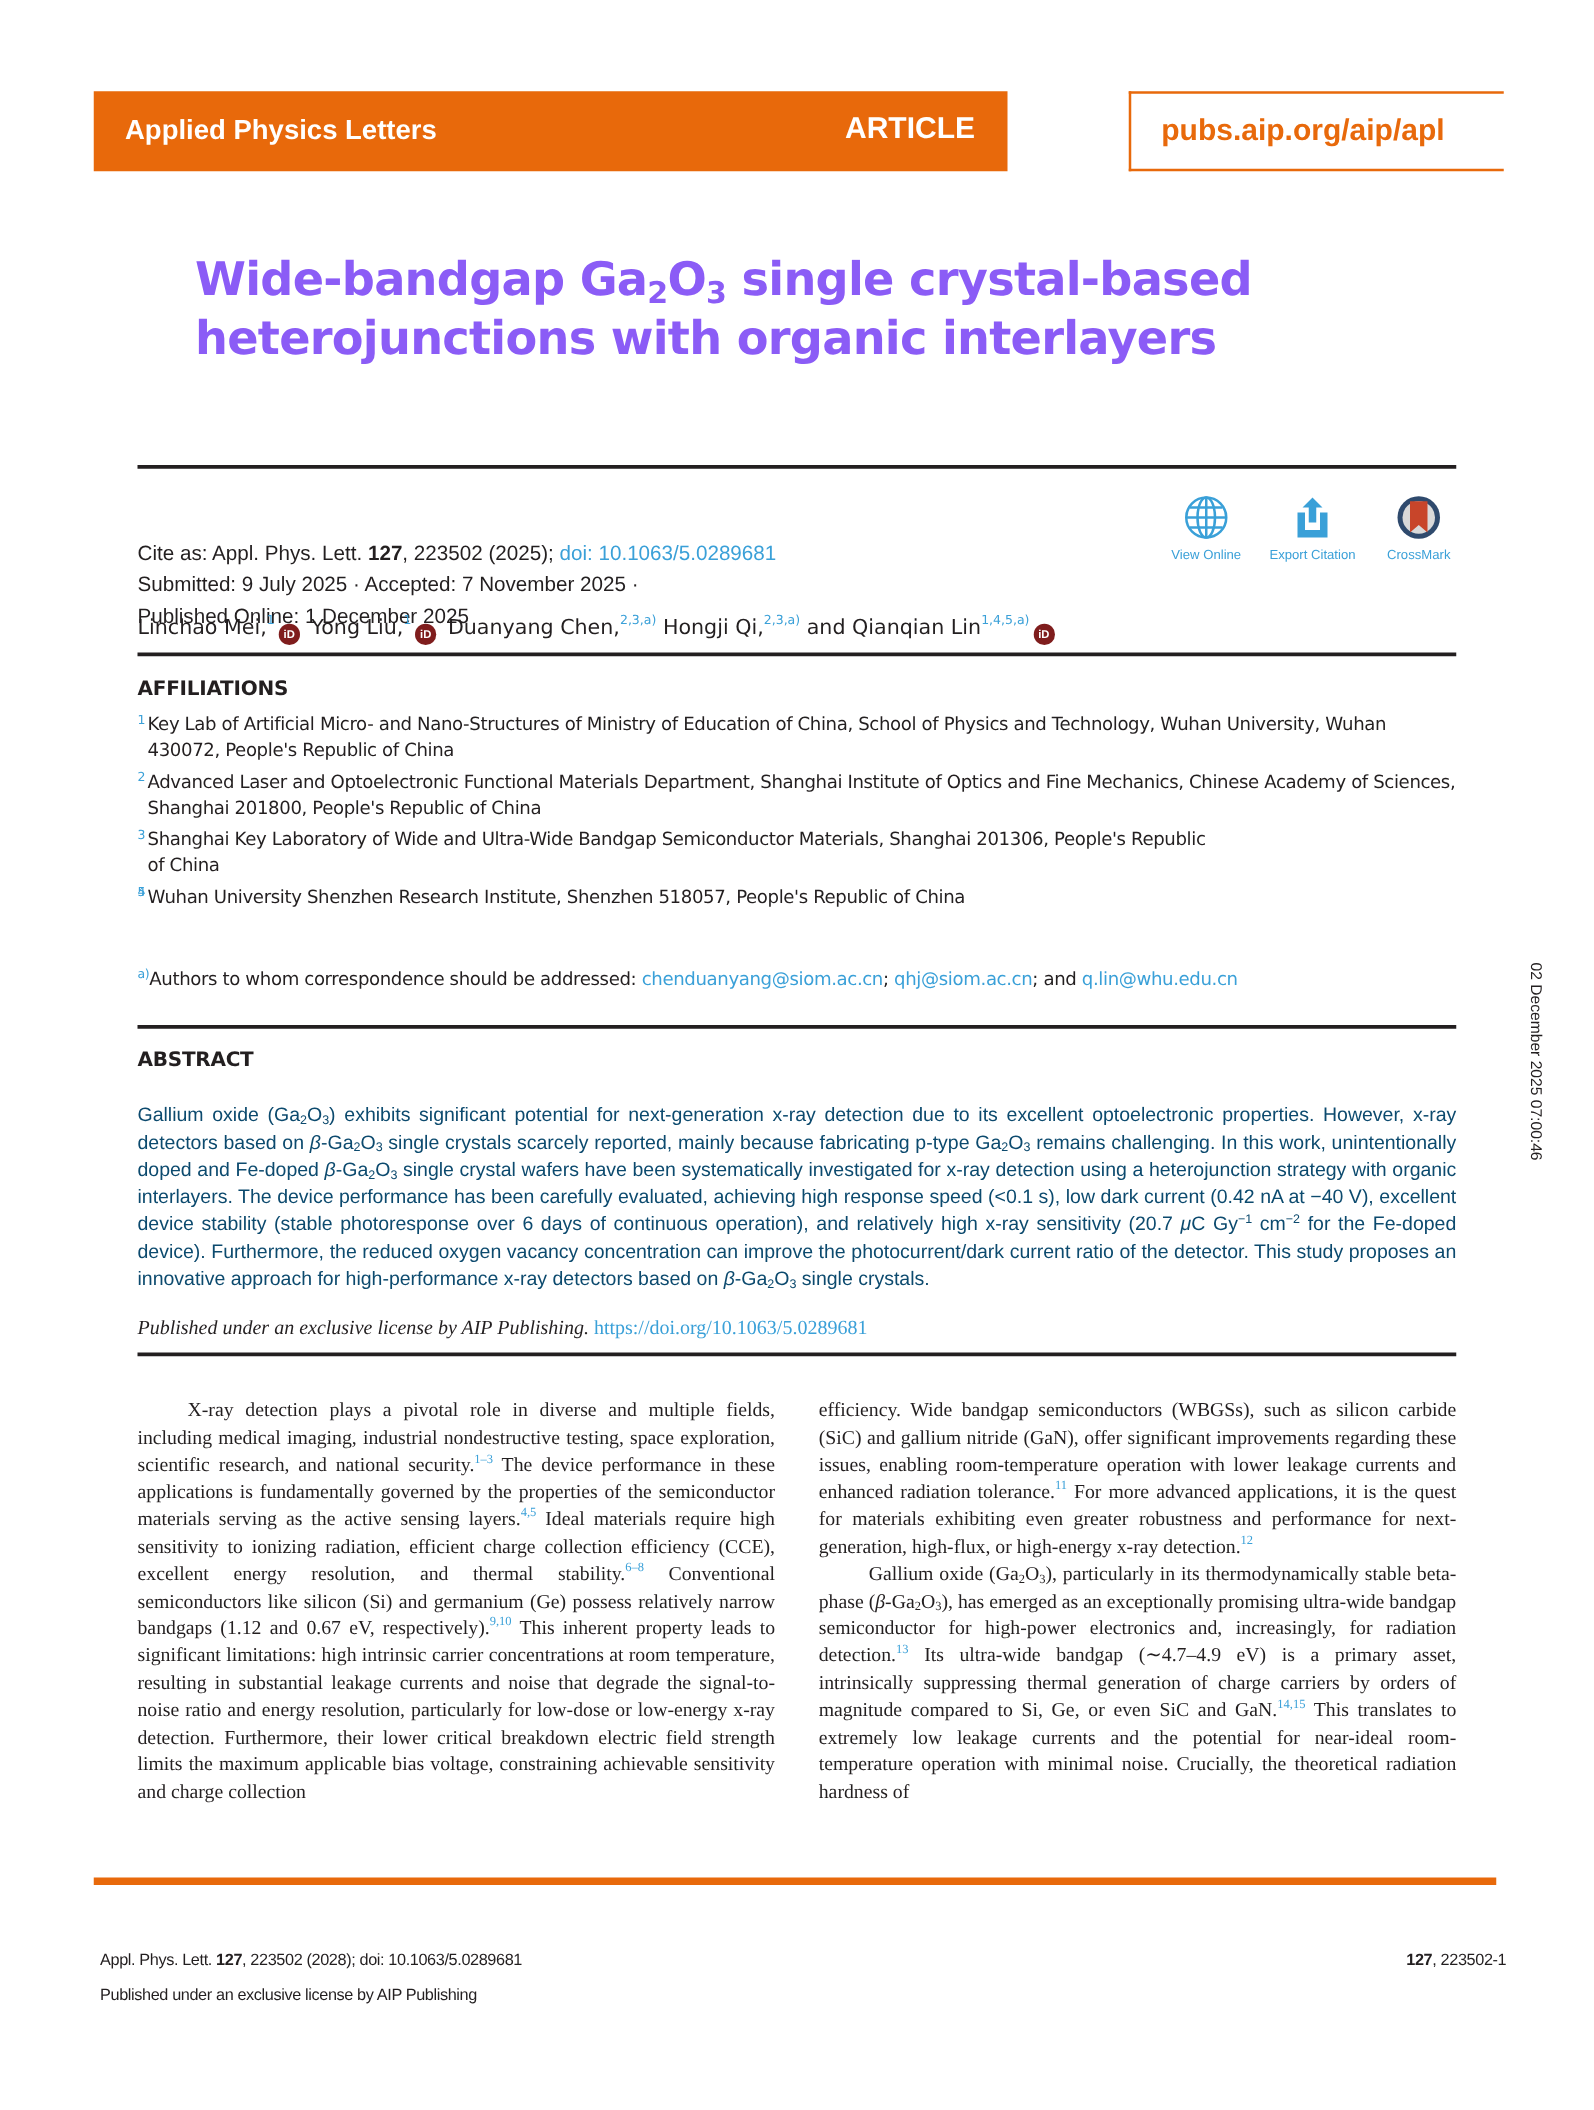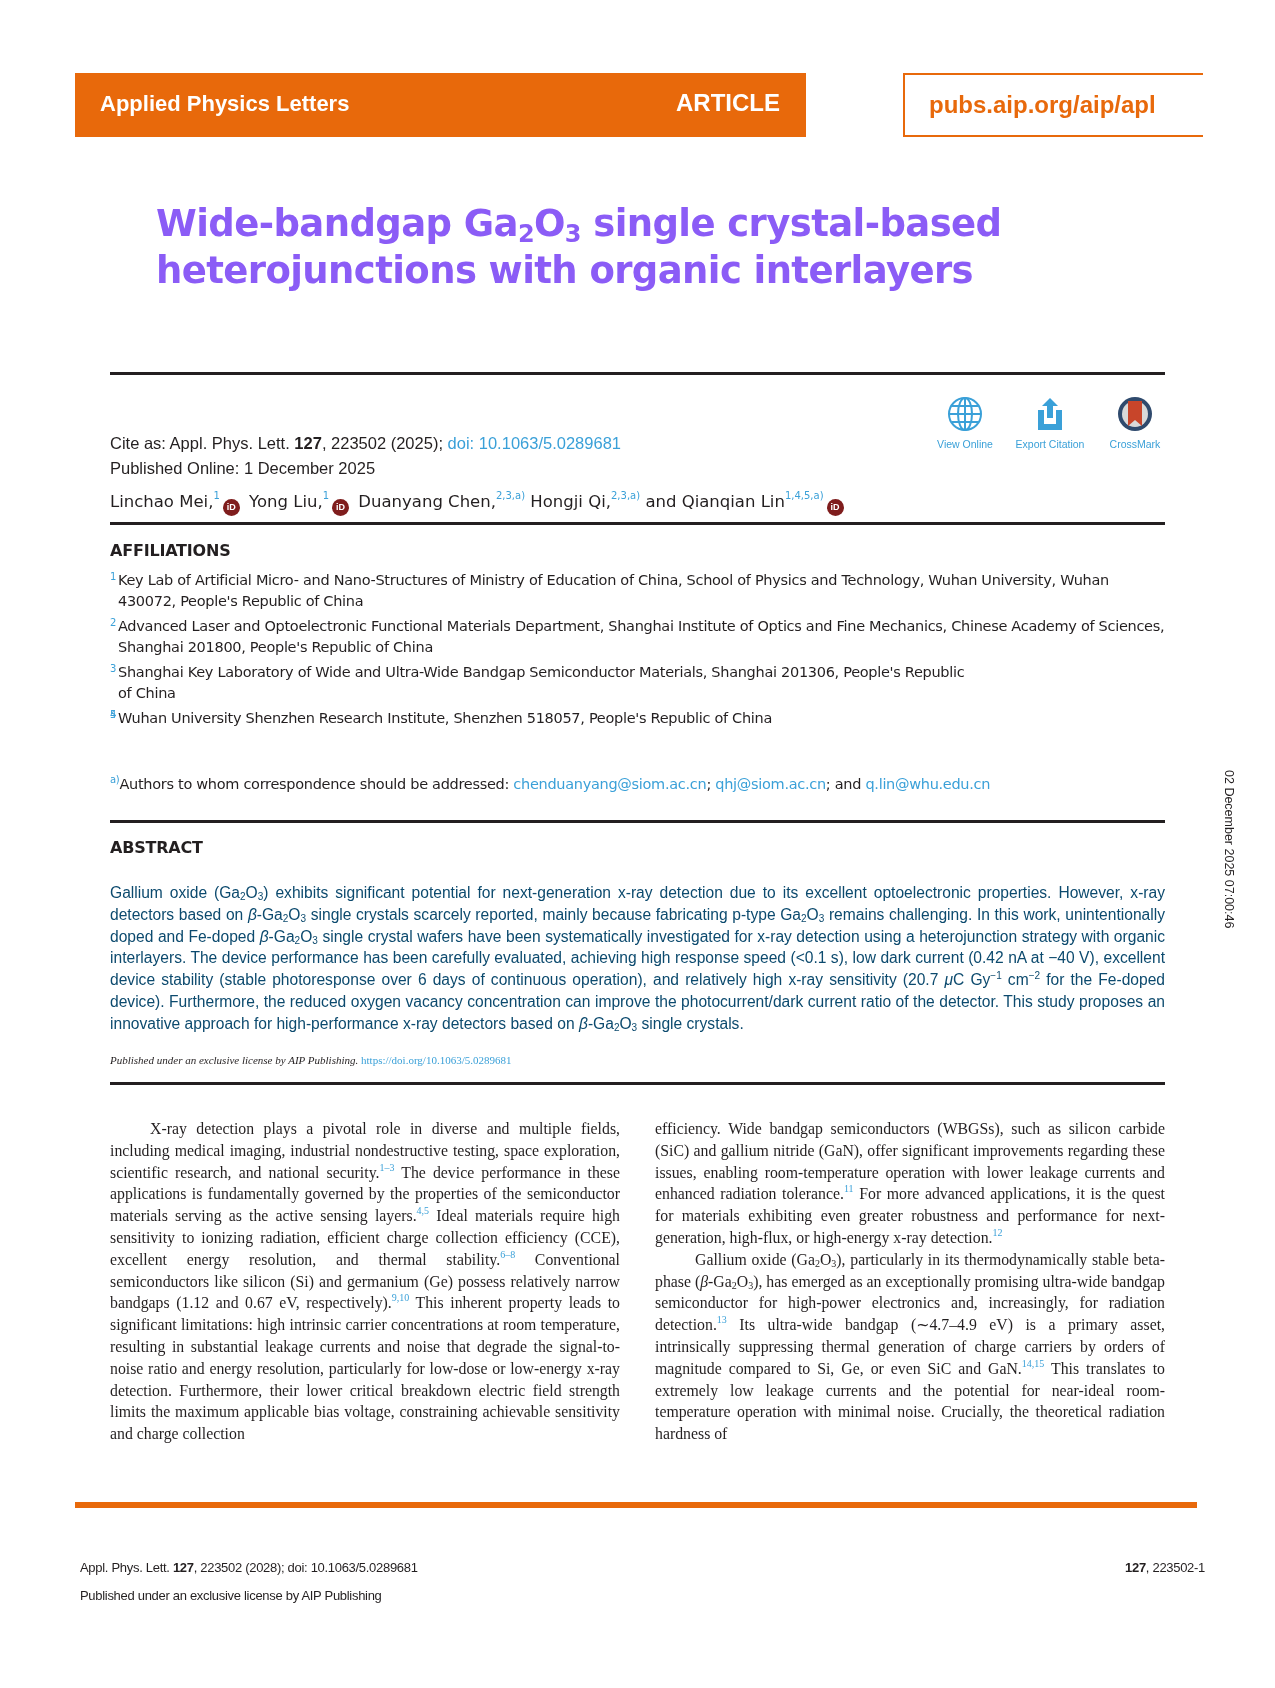--- a/index.html
+++ b/index.html
@@ -35,21 +35,21 @@
   .affils { position: absolute; left: 110px; top: 570px; width: 1060px; font-family: "DejaVu Sans", sans-serif; font-size: 14.5px; color: #231f20; }
   .affil { position: relative; padding-left: 8px; line-height: 21px; margin-bottom: 4px; letter-spacing: -0.3px; }
   .affil sup { position: absolute; left: 0; top: -4px; color: #3aa0d8; font-size: 10px; }
   .corr { position: absolute; left: 110px; top: 776px; font-family: "DejaVu Sans", sans-serif; font-size: 14.5px; color: #231f20; letter-spacing: -0.3px; white-space: nowrap; }
   .corr sup { color: #3aa0d8; font-size: 10px; vertical-align: 6px; line-height: 0; }
   .corr .blue { color: #3aa0d8; }
 
   .abstract { position: absolute; left: 110px; top: 882px; width: 1055px; font-family: Liberation Sans, sans-serif; font-size: 15.6px; line-height: 21.8px; text-align: justify; color: #0c4a6e; }
   .abstract sub { font-size: 10px; vertical-align: -2px; line-height: 0; }
   .abstract sup { font-size: 10px; vertical-align: 6px; line-height: 0; }
-  .license { position: absolute; left: 110px; top: 1054px; font-family: "Liberation Serif", serif; font-size: 11px; color: #231f20; }
+  .license { position: absolute; left: 110px; top: 1054px; font-family: "Liberation Serif", serif; font-size: 16px; color: #231f20; }
   .license i { font-style: italic; }
   .license .blue { color: #3aa0d8; }
 
   .col { position: absolute; top: 1118px; font-family: "Liberation Serif", serif; font-size: 15.8px; line-height: 21.8px; text-align: justify; color: #231f20; }
   .col.left { left: 110px; width: 510px; }
   .col.right { left: 655px; width: 510px; }
   .col p { text-indent: 0; }
   .col p.ind { text-indent: 40px; }
   .col sup { color: #3aa0d8; font-size: 10px; vertical-align: 7px; line-height: 0; }
   .col sub { font-size: 10px; vertical-align: -2px; line-height: 0; }
@@ -75,20 +75,21 @@
   <span>Wide-bandgap Ga</span><sub>2</sub><span>O</span><sub>3</sub><span> single crystal-based</span><br>
   <span>heterojunctions with organic interlayers</span><br>
 </h1>
 
 <div class="rule" style="top:372px; width:1055px;"></div>
 
 <div class="cite">
   <div>
     <span>Cite as: Appl. Phys. Lett. </span><b>127</b><span>, 223502 (2025); </span><span class="blue">doi: 10.1063/5.0289681</span>
   </div>
+  <div>Submitted: 9 July 2025 · Accepted: 7 November 2025 ·</div>
   <div>Published Online: 1 December 2025</div>
 </div>
 
 <div class="actions">
   <div class="action" style="left:0;">
     <svg width="36" height="36" viewBox="0 0 36 36">
       <g fill="none" stroke="#3aa0d8" stroke-width="2">
         <circle cx="18" cy="18" r="16"></circle>
         <ellipse cx="18" cy="18" rx="7" ry="16"></ellipse>
         <line x1="18" y1="2" x2="18" y2="34"></line>

